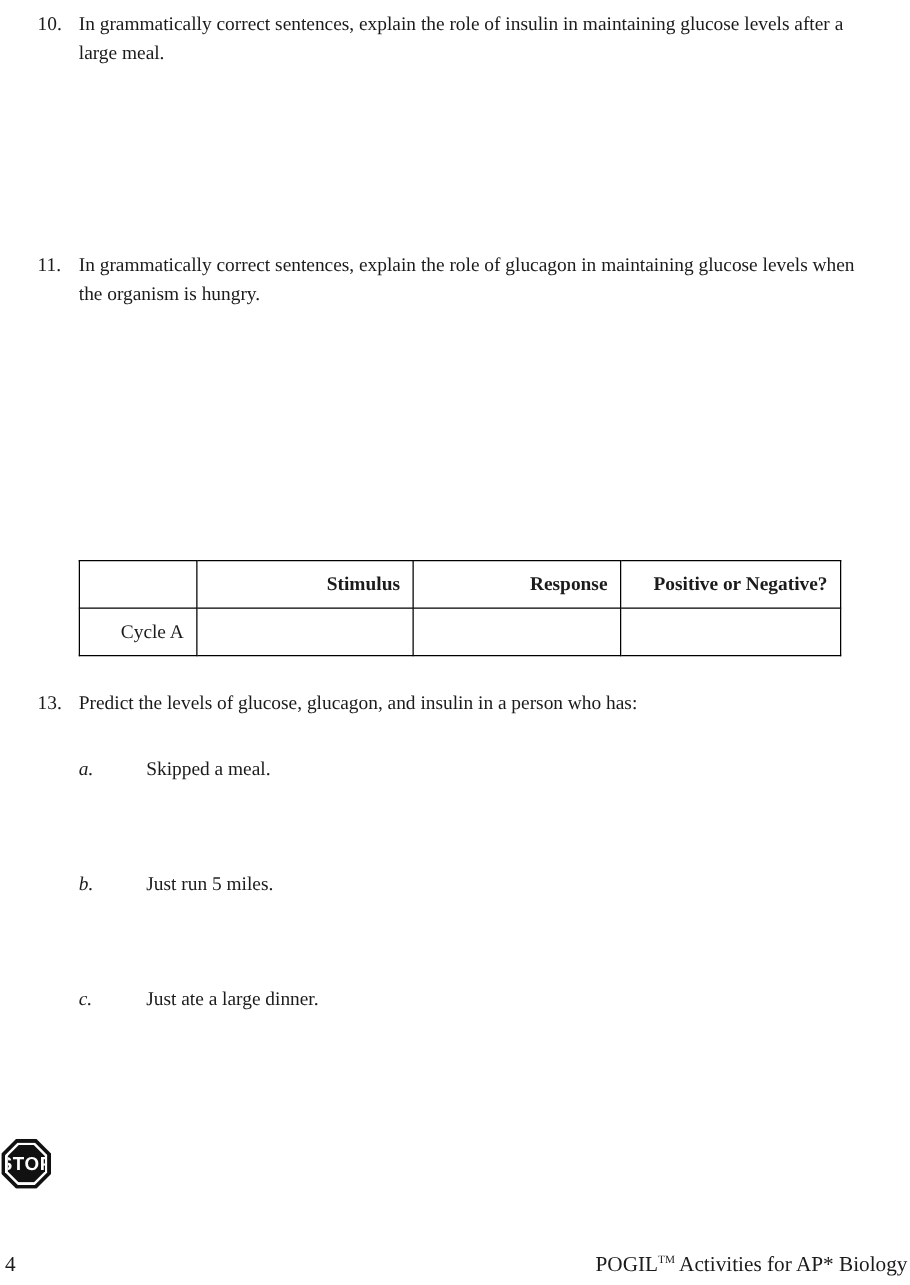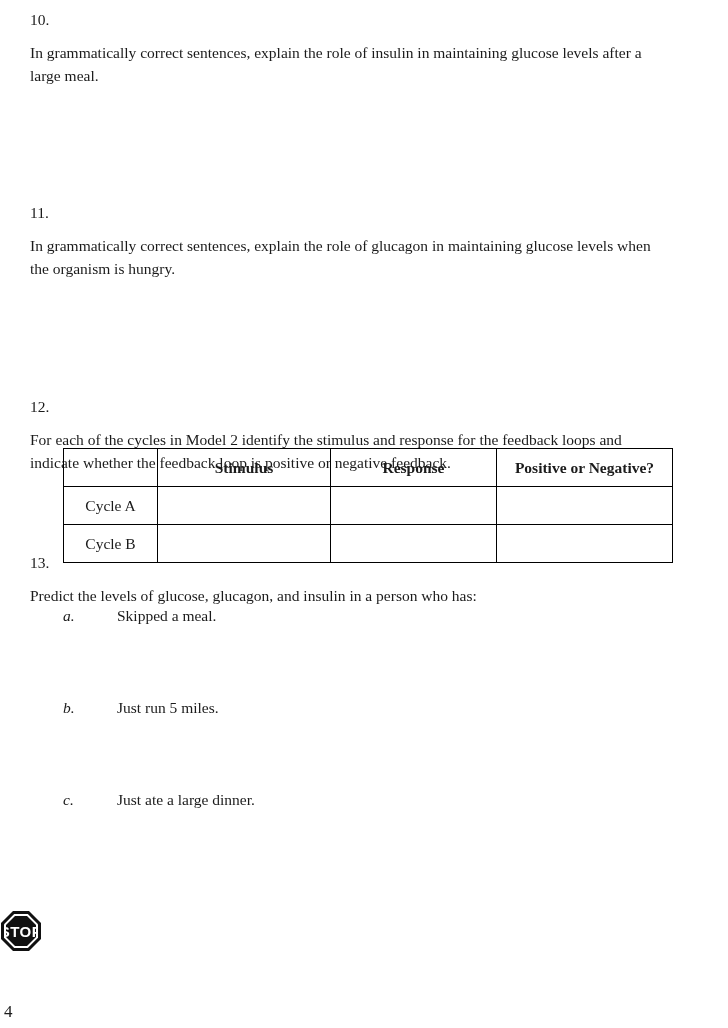--- a/index.html
+++ b/index.html
@@ -15,21 +15,20 @@
   }
 
   
   .question {
     position: absolute;
     left: 30px;
     width: 670px;
     display: flex;
     font-size: 15.5px;
     line-height: 23px;
-    flex-direction: column;
   }
   .qnum { flex: 0 0 33px; }
   .qtext { flex: 1; max-width: 636px; }
 
   
   .subitem {
     position: absolute;
     left: 63px;
     width: 600px;
     display: flex;
@@ -45,21 +44,21 @@
     left: 63px;
     top: 448px;
     width: 609px;
     border-collapse: collapse;
     table-layout: fixed;
     font-size: 15.5px;
   }
   table.fb-table td, table.fb-table th {
     border: 1px solid #000;
     padding: 4px 10px;
-    text-align: center;
+    text-align: right;
     vertical-align: middle;
     font-weight: normal;
   }
   table.fb-table th { font-weight: bold; }
   table.fb-table tr { height: 38px; }
   .col-label { width: 94px; }
   .col-stim  { width: 173px; }
   .col-resp  { width: 166px; margin-left: 20px; }
   .col-posneg{ width: 176px; }
 
@@ -123,41 +122,31 @@
   <div class="question" style="top: 8px;">
     <span class="qnum">10.</span>
     <div class="qtext">In grammatically correct sentences, explain the role of insulin in maintaining glucose levels after a large meal.</div>
   </div>
 
   <div class="question" style="top: 201px;">
     <span class="qnum">11.</span>
     <div class="qtext">In grammatically correct sentences, explain the role of glucagon in maintaining glucose levels when the organism is hungry.</div>
   </div>
 
-  <div class="question" style="top: 395px;">
-    <span class="qnum">12.</span>
-    <div class="qtext">For each of the cycles in Model 2 identify the stimulus and response for the feedback loops and indicate whether the feedback loop is positive or negative feedback.</div>
-  </div>
 
   <table class="fb-table">
     <tbody>
         <tr>
       <th class="col-label"></th>
       <th class="col-stim">Stimulus</th>
       <th class="col-resp">Response</th>
       <th class="col-posneg">Positive or Negative?</th>
     </tr>
     <tr>
       <td>Cycle A</td>
-      <td></td>
-      <td></td>
-      <td></td>
-    </tr>
-    <tr>
-      <td>Cycle B</td>
       <td></td>
       <td></td>
       <td></td>
     </tr>
   </tbody>
     </table>
 
   <div class="question" style="top: 551px;">
     <span class="qnum">13.</span>
     <div class="qtext">Predict the levels of glucose, glucagon, and insulin in a person who has:</div>
@@ -180,14 +169,15 @@
 
   <div class="stop-wrap">
     <div class="oct oct-outer"></div>
     <div class="oct oct-ring"></div>
     <div class="oct oct-inner">
       <span class="stop-text">STOP</span>
     </div>
   </div>
 
   <div class="footer-page-num">4</div>
+  <div class="footer-credit"><span>POGIL</span><sup>TM</sup><span> Activities for AP* Biology</span></div>
 
 </div>
 
 </body></html>

